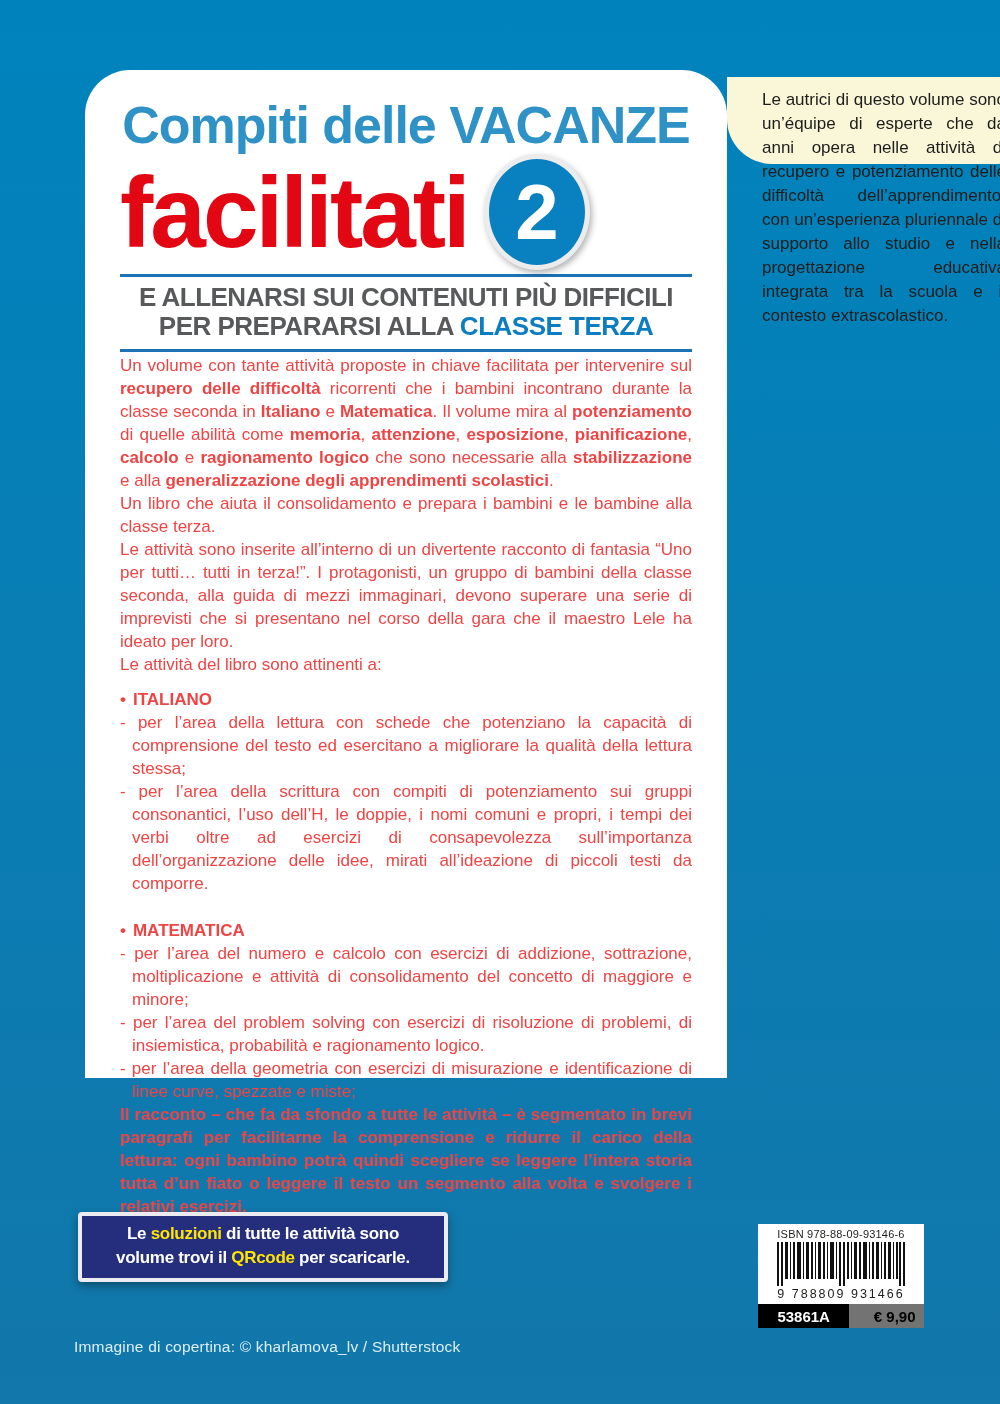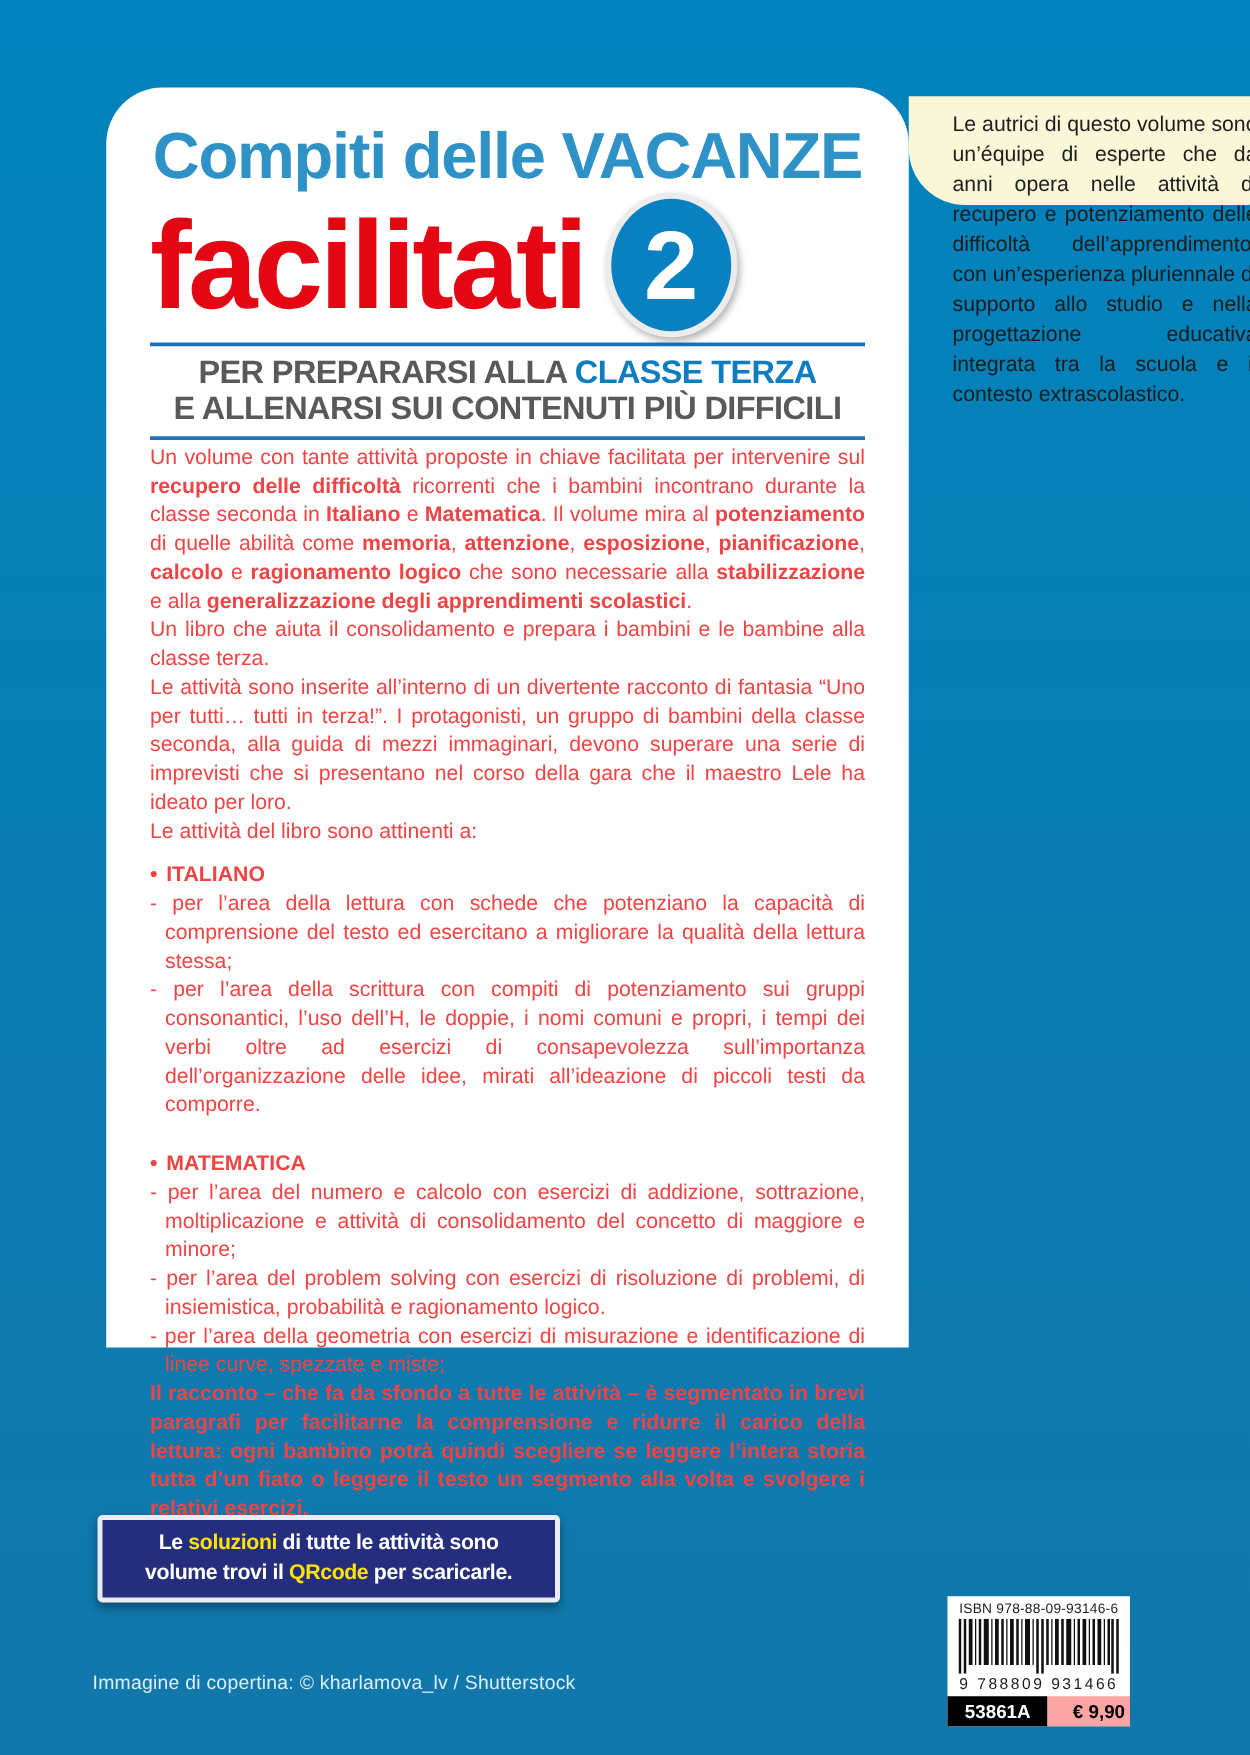--- a/index.html
+++ b/index.html
@@ -83,30 +83,30 @@
     background:#252e7c;border:4px solid #ecebf2;border-radius:4px;
     box-shadow:0 4px 8px rgba(0,0,0,.35);
     padding:6px 6px 8px;box-sizing:border-box;text-align:center;
   }
   .solutions div{
     color:#ffffff;font-size:17px;font-weight:700;line-height:24px;letter-spacing:-0.3px;
   }
   .solutions .hl{color:#ffe500;}
   
   .barcode{
-    position:absolute;left:758px;top:1277px;width:146px;
+    position:absolute;left:758px;top:1224px;width:166px;
     background:#ffffff;text-align:center;
   }
   .isbn{font-size:11px;color:#1d1d1b;padding:4px 0 2px;letter-spacing:0.2px;}
   .bars{display:block;margin:0 auto;}
   .digits{font-size:12.5px;color:#1d1d1b;letter-spacing:2px;padding:1px 0 3px;}
   .price-row{display:flex;height:24px;}
   .pcode{flex:0 0 55%;background:#000;color:#fff;font-size:15px;font-weight:700;
          display:flex;align-items:center;justify-content:center;}
-  .price{flex:1;background:#fca5a5;color:#000;font-size:15px;font-weight:700;
+  .price{flex:1;background:#737373;color:#000;font-size:15px;font-weight:700;
          display:flex;align-items:center;justify-content:center;padding-left:16px;}
   
   .credit{
     position:absolute;left:74px;top:1322px;
     color:#ddeef7;font-size:15.5px;letter-spacing:0.2px;
   }
 </style>
 </head>
 <body>
 
@@ -117,22 +117,22 @@
 
       <div class="hdr">
         <h1 class="title1">Compiti delle VACANZE</h1>
         <div class="title-row">
           <span class="title2">facilitati</span>
           <span class="badge">
             <span>2</span>
           </span>
         </div>
         <div class="subtitle">
+          <p>E ALLENARSI SUI CONTENUTI PIÙ DIFFICILI</p>
           <p><span>PER PREPARARSI ALLA </span><span class="blue">CLASSE TERZA</span></p>
-          <p>E ALLENARSI SUI CONTENUTI PIÙ DIFFICILI</p>
         </div>
       </div>
 
       <div class="copy">
         <p><span>Un volume con tante attività proposte in chiave facilitata per intervenire sul </span><span class="b">recupero delle difficoltà</span><span> ricorrenti che i bambini incontrano durante la classe seconda in </span><span class="b">Italiano</span><span> e </span><span class="b">Matematica</span><span>. Il volume mira al </span><span class="b">potenziamento</span><span> di quelle abilità come </span><span class="b">memoria</span><span>, </span><span class="b">attenzione</span><span>, </span><span class="b">esposizione</span><span>, </span><span class="b">pianificazione</span><span>, </span><span class="b">calcolo</span><span> e </span><span class="b">ragionamento logico</span><span> che sono necessarie alla </span><span class="b">stabilizzazione</span><span> e alla </span><span class="b">generalizzazione degli apprendimenti scolastici</span><span>.</span></p>
         <p>Un libro che aiuta il consolidamento e prepara i bambini e le bambine alla classe terza.</p>
 
         <p class="gap20">Le attività sono inserite all’interno di un divertente racconto di fantasia “Uno per tutti… tutti in terza!”. I protagonisti, un gruppo di bambini della classe seconda, alla guida di mezzi immaginari, devono superare una serie di imprevisti che si presentano nel corso della gara che il maestro Lele ha ideato per loro.</p>
 
         <p class="gap16">Le attività del libro sono attinenti a:</p>

